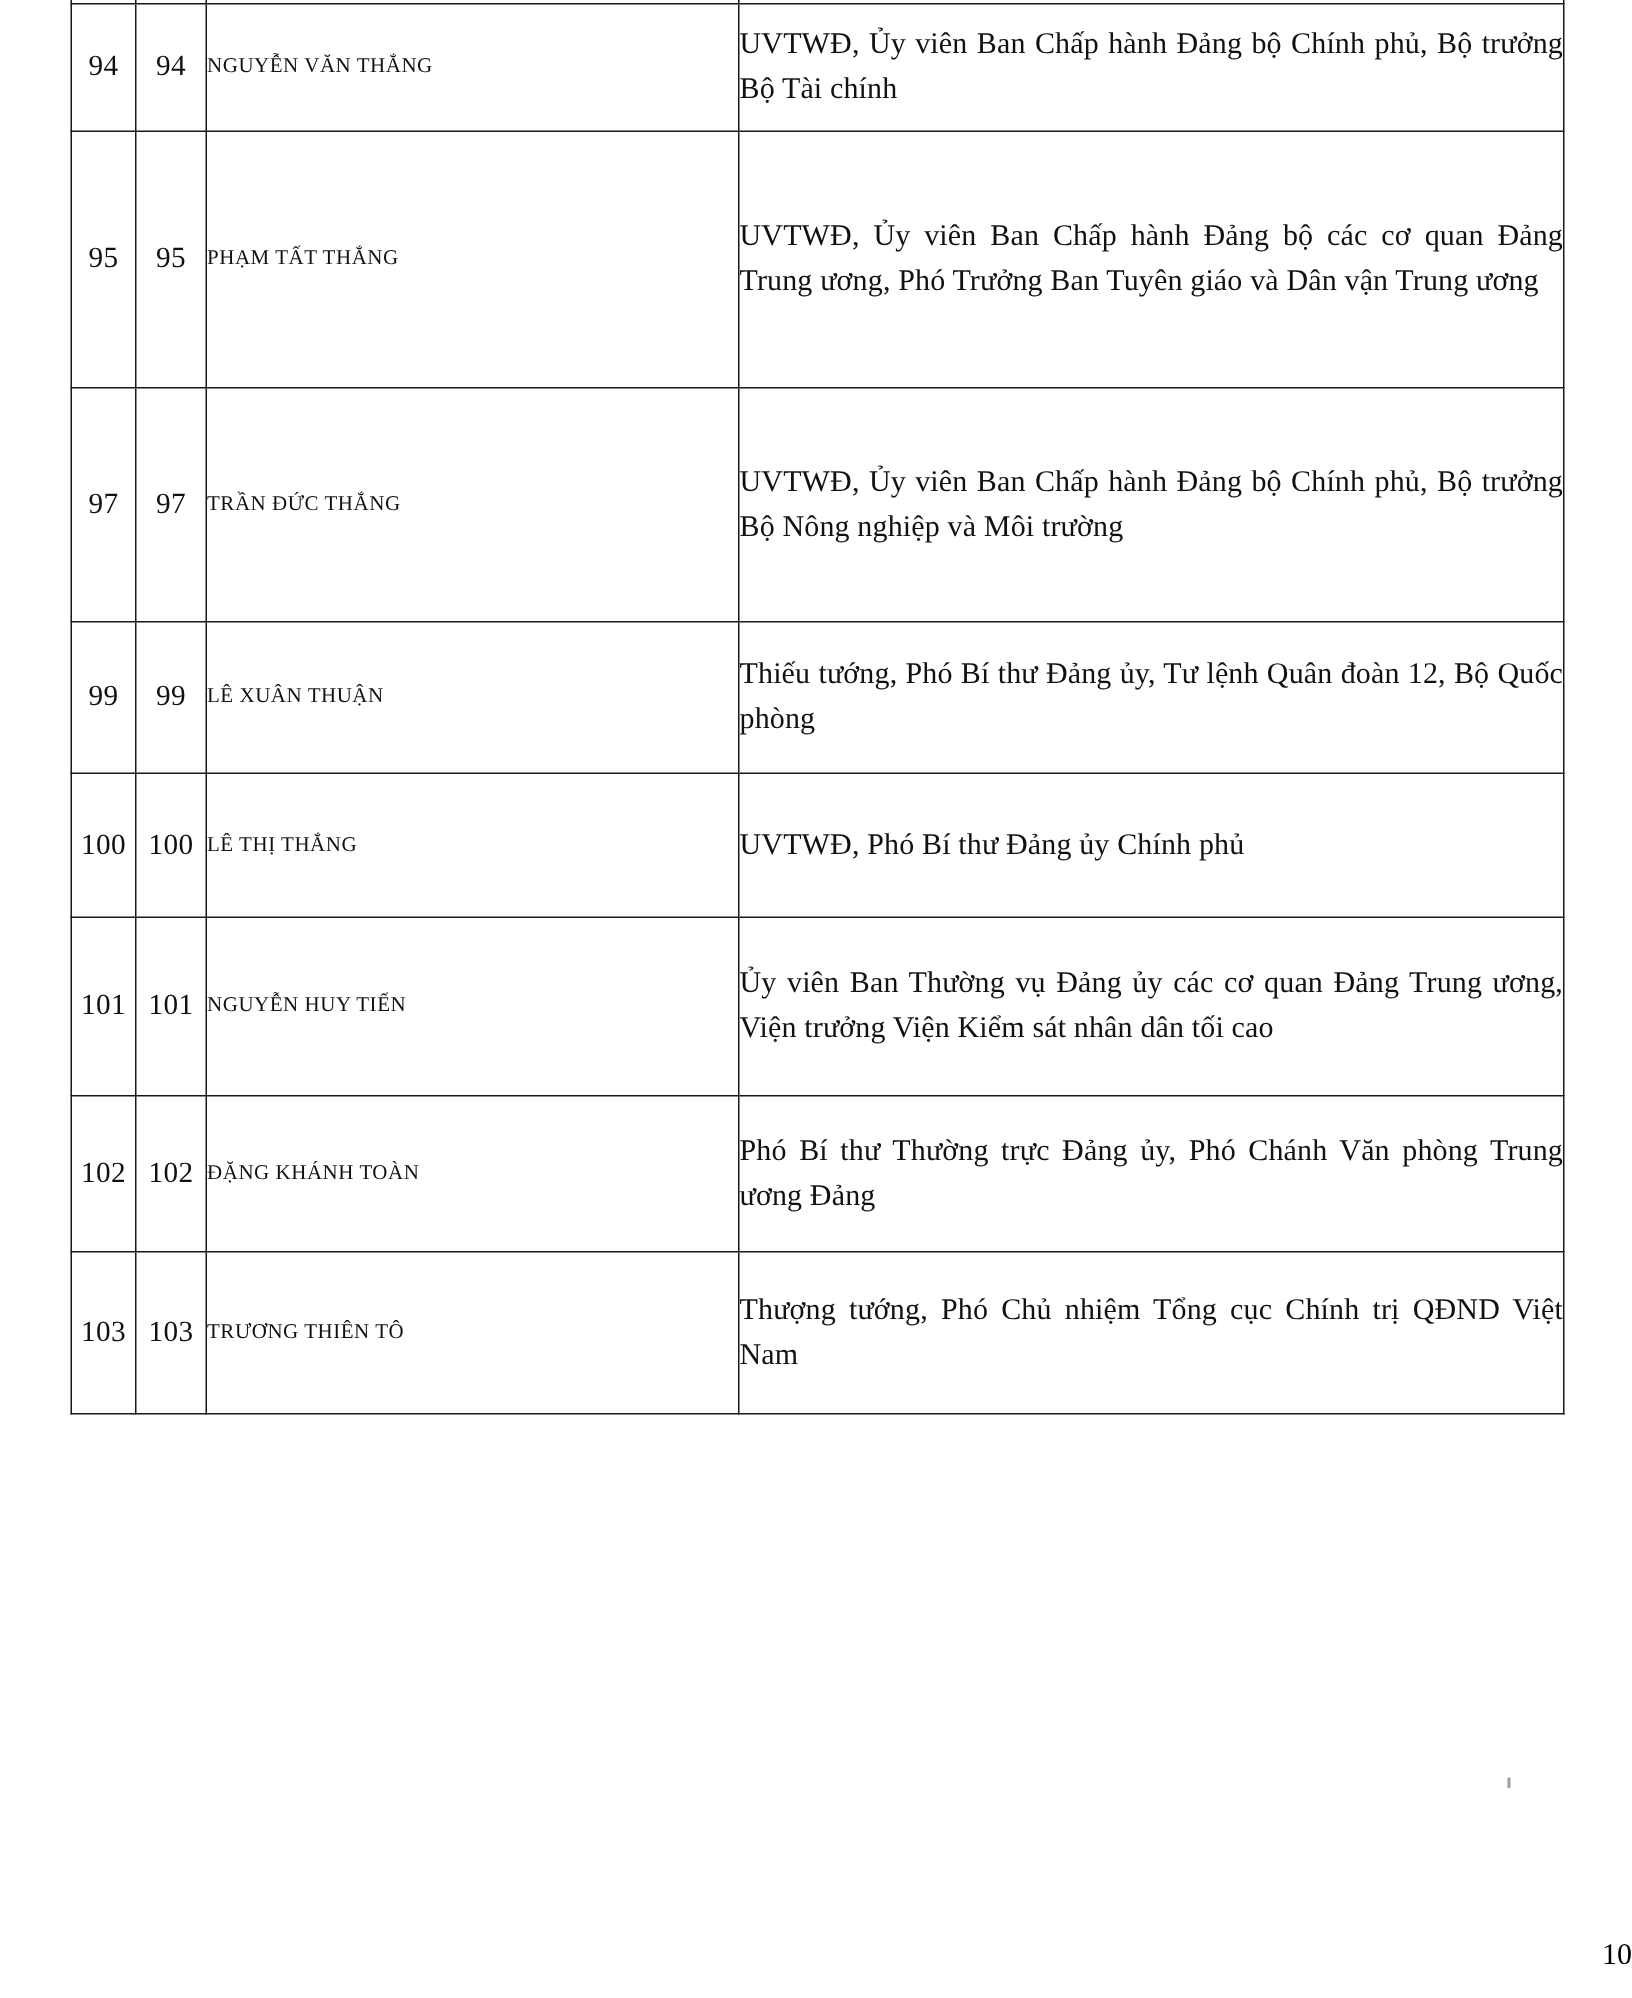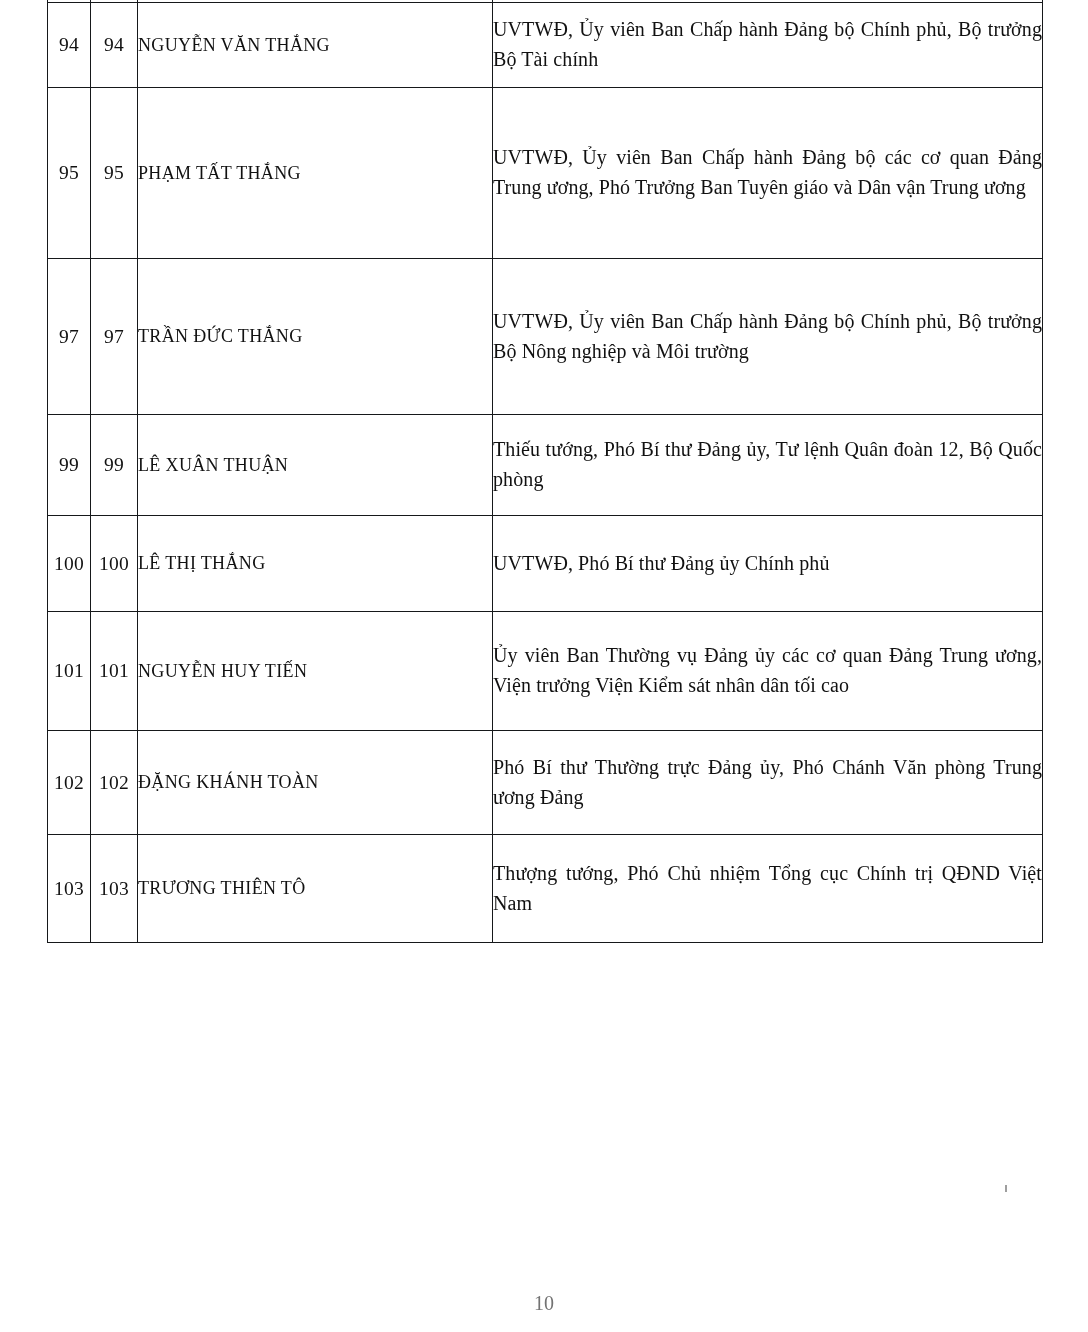--- a/index.html
+++ b/index.html
@@ -47,21 +47,21 @@
   .col-position { width: 550px; }
 
   .cell-stt, .cell-num {
     text-align: center;
     font-size: 19.5px;
     letter-spacing: .2px;
   }
   .cell-name {
     text-align: left;
     padding-left: 7px;
-    font-size: 18px;
+    font-size: 14px;
     letter-spacing: .35px;
     white-space: nowrap;
   }
   .cell-position {
     text-align: justify;
     text-align-last: left;
     padding: 0 6px 0 8px;
     font-size: 20px;
     line-height: 1.48;
     letter-spacing: .1px;
@@ -87,24 +87,24 @@
   .r101 td { height: 118px; }
   .r102 td { height: 103px; }
   .r103 td { height: 107px; }
 
   
   .page-number {
     position: absolute;
     left: 0;
     right: 0;
     top: 1292px;
-    text-align: center;
+    text-align: right;
     font-size: 20px;
     font-family: "Liberation Serif", "DejaVu Serif", serif;
-    color: #737373;
+    color: #000000;
   }
 
   
   .scan-speck {
     position: absolute;
     left: 1005px;
     top: 1185px;
     width: 2px;
     height: 7px;
     background: #6a6a6a;

